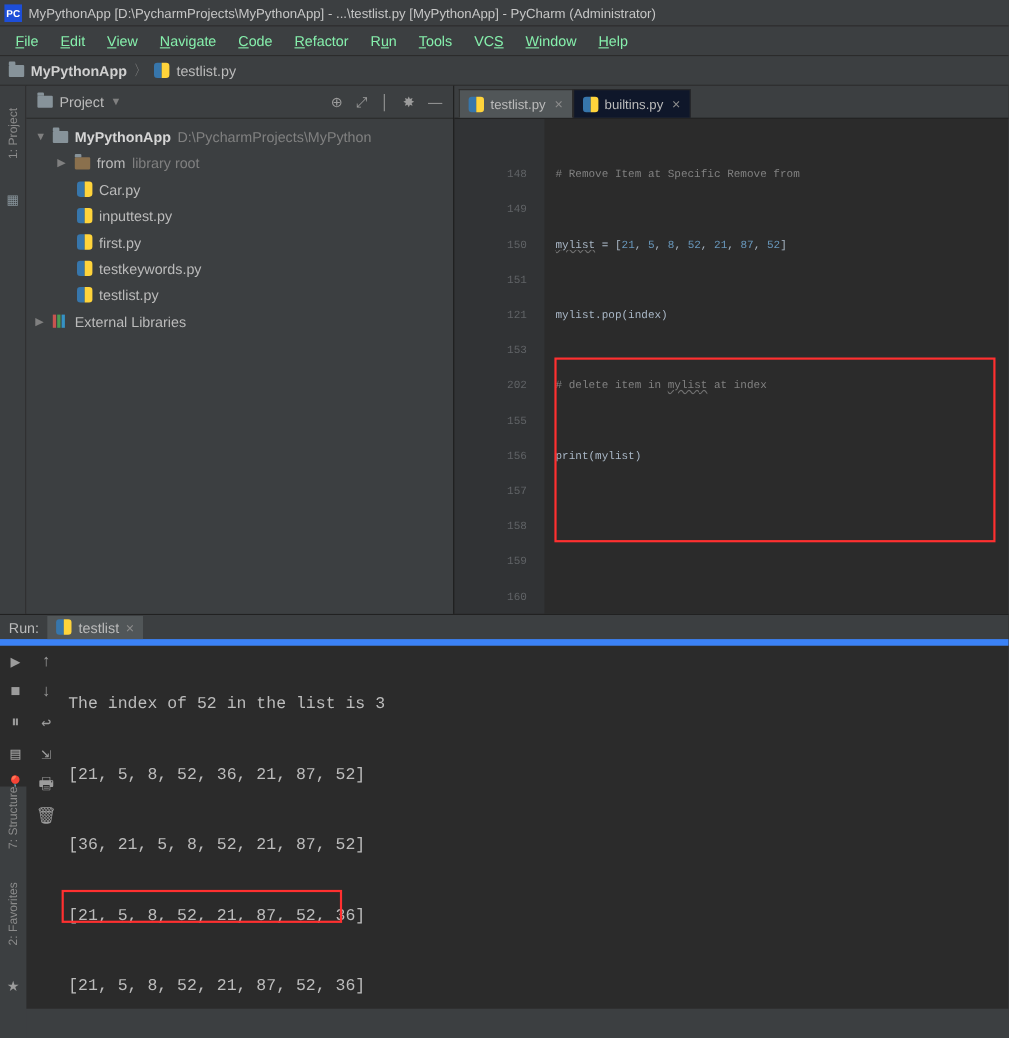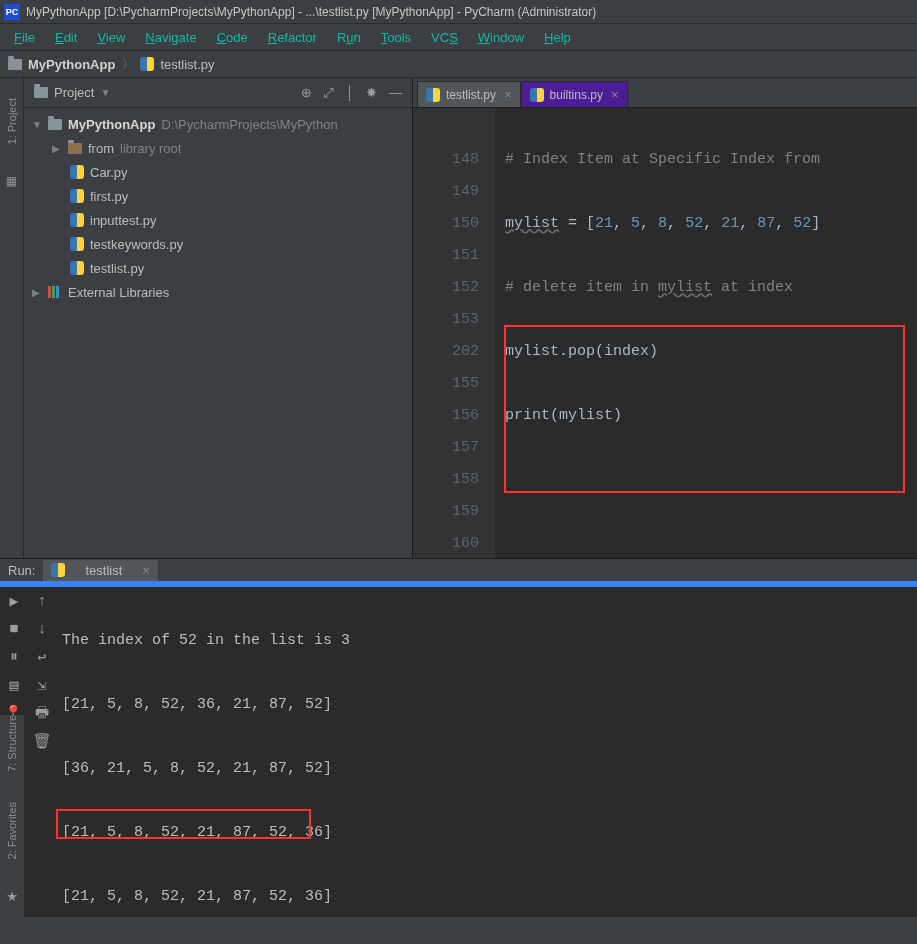--- a/index.html
+++ b/index.html
@@ -32,21 +32,21 @@
   }
   .menubar {
     height: 26px;
     display: flex;
     align-items: center;
     padding-left: 6px;
     gap: 4px;
   }
   .menubar span {
     padding: 2px 8px;
-    color: #14b8a6;
+    color: #86efac;
     cursor: default;
   }
   .menubar span u { text-decoration: underline; }
   .navbar {
     height: 28px;
     background: #3c3f41;
     border-top: 1px solid #2b2b2b;
     border-bottom: 1px solid #2b2b2b;
     display: flex;
     align-items: center;
@@ -128,30 +128,30 @@
     border-left:1px solid #1e1e1e;
   }
   .editor-tabs {
     height:30px; background:#3c3f41;
     display:flex; align-items:flex-end;
     border-bottom:1px solid #1e1e1e;
     padding-left:4px;
   }
   .etab {
     height:26px; display:flex; align-items:center; gap:6px;
-    padding:0 8px; background:#4c1d95;
+    padding:0 8px; background:#0f172a;
     border:1px solid #2b2b2b; border-bottom:none;
     font-size:12px;
   }
   .etab.active { background:#515658; }
   .etab .close { color:#8c8c8c; font-size:13px; padding-left:2px;}
   .code-area {
     flex:1; display:flex;
     font-family: "Consolas","Courier New",monospace;
-    font-size:15px;
+    font-size:10px;
     position:relative;
     overflow:hidden;
   }
   .gutter {
     width:82px; background:#313335;
     color:#606366; text-align:right;
     padding:4px 16px 0 0;
     line-height:32px;
   }
   .code {
@@ -176,21 +176,21 @@
     display:flex; flex-direction:column;
   }
   .run-header {
     height:28px; background:#3c3f41;
     display:flex; align-items:center;
     padding-left:8px; gap:8px;
     border-bottom:6px solid #3b82f6;
     font-size:13px;
   }
   .run-header .rtab {
-    display:flex; align-items:center; gap:20px;
+    display:flex; align-items:center; gap:6px;
     background:#515658; padding:3px 8px;
   }
   .run-body {
     display:flex;
     height:330px;
     font-family:"Consolas","Courier New",monospace;
     font-size:15px;
   }
   .run-toolbar {
     width:56px; display:flex;
@@ -289,25 +289,25 @@
         <span class="folder-icon" style="background:#8a704d"></span>
         <span>from</span>
         <span style="color:#808080">library root</span>
       </div>
       <div class="tree-row" style="--indent:46px">
           <span class="py-icon"></span>
           <span>Car.py</span>
         </div>
       <div class="tree-row" style="--indent:46px">
           <span class="py-icon"></span>
-          <span>first.py</span>
+          <span>inputtest.py</span>
         </div>
       <div class="tree-row" style="--indent:46px">
           <span class="py-icon"></span>
-          <span>inputtest.py</span>
+          <span>first.py</span>
         </div>
       <div class="tree-row" style="--indent:46px">
           <span class="py-icon"></span>
           <span>testkeywords.py</span>
         </div>
       <div class="tree-row" style="--indent:46px">
           <span class="py-icon"></span>
           <span>testlist.py</span>
         </div>
       <div class="tree-row" style="--indent:8px">
@@ -331,35 +331,35 @@
         <span class="close">×</span>
       </div>
     </div>
     <div class="code-area">
       <div class="gutter">
 <div>&nbsp;</div>
           <div>148</div>
           <div>149</div>
           <div>150</div>
           <div>151</div>
-          <div>152</div>
+          <div>121</div>
           <div>153</div>
           <div>202</div>
           <div>155</div>
           <div>156</div>
           <div>157</div>
           <div>158</div>
           <div>159</div>
           <div>160</div>
       </div>
       <div class="code">
-<div><span class="cmt"># Index Item at Specific Index from</span></div>
+<div><span class="cmt"># Remove Item at Specific Remove from</span></div>
 <div><span class="und">mylist</span> = [<span class="num">21</span>, <span class="num">5</span>, <span class="num">8</span>, <span class="num">52</span>, <span class="num">21</span>, <span class="num">87</span>, <span class="num">52</span>]</div>
+<div>mylist.pop(index)</div>
 <div><span class="cmt"># delete item in <span class="und">mylist</span> at index</span></div>
-<div>mylist.pop(index)</div>
 <div><span class="fn">print</span>(mylist)</div>
 <div>&nbsp;</div>
 
 
 
 
 
 
 
       </div>

